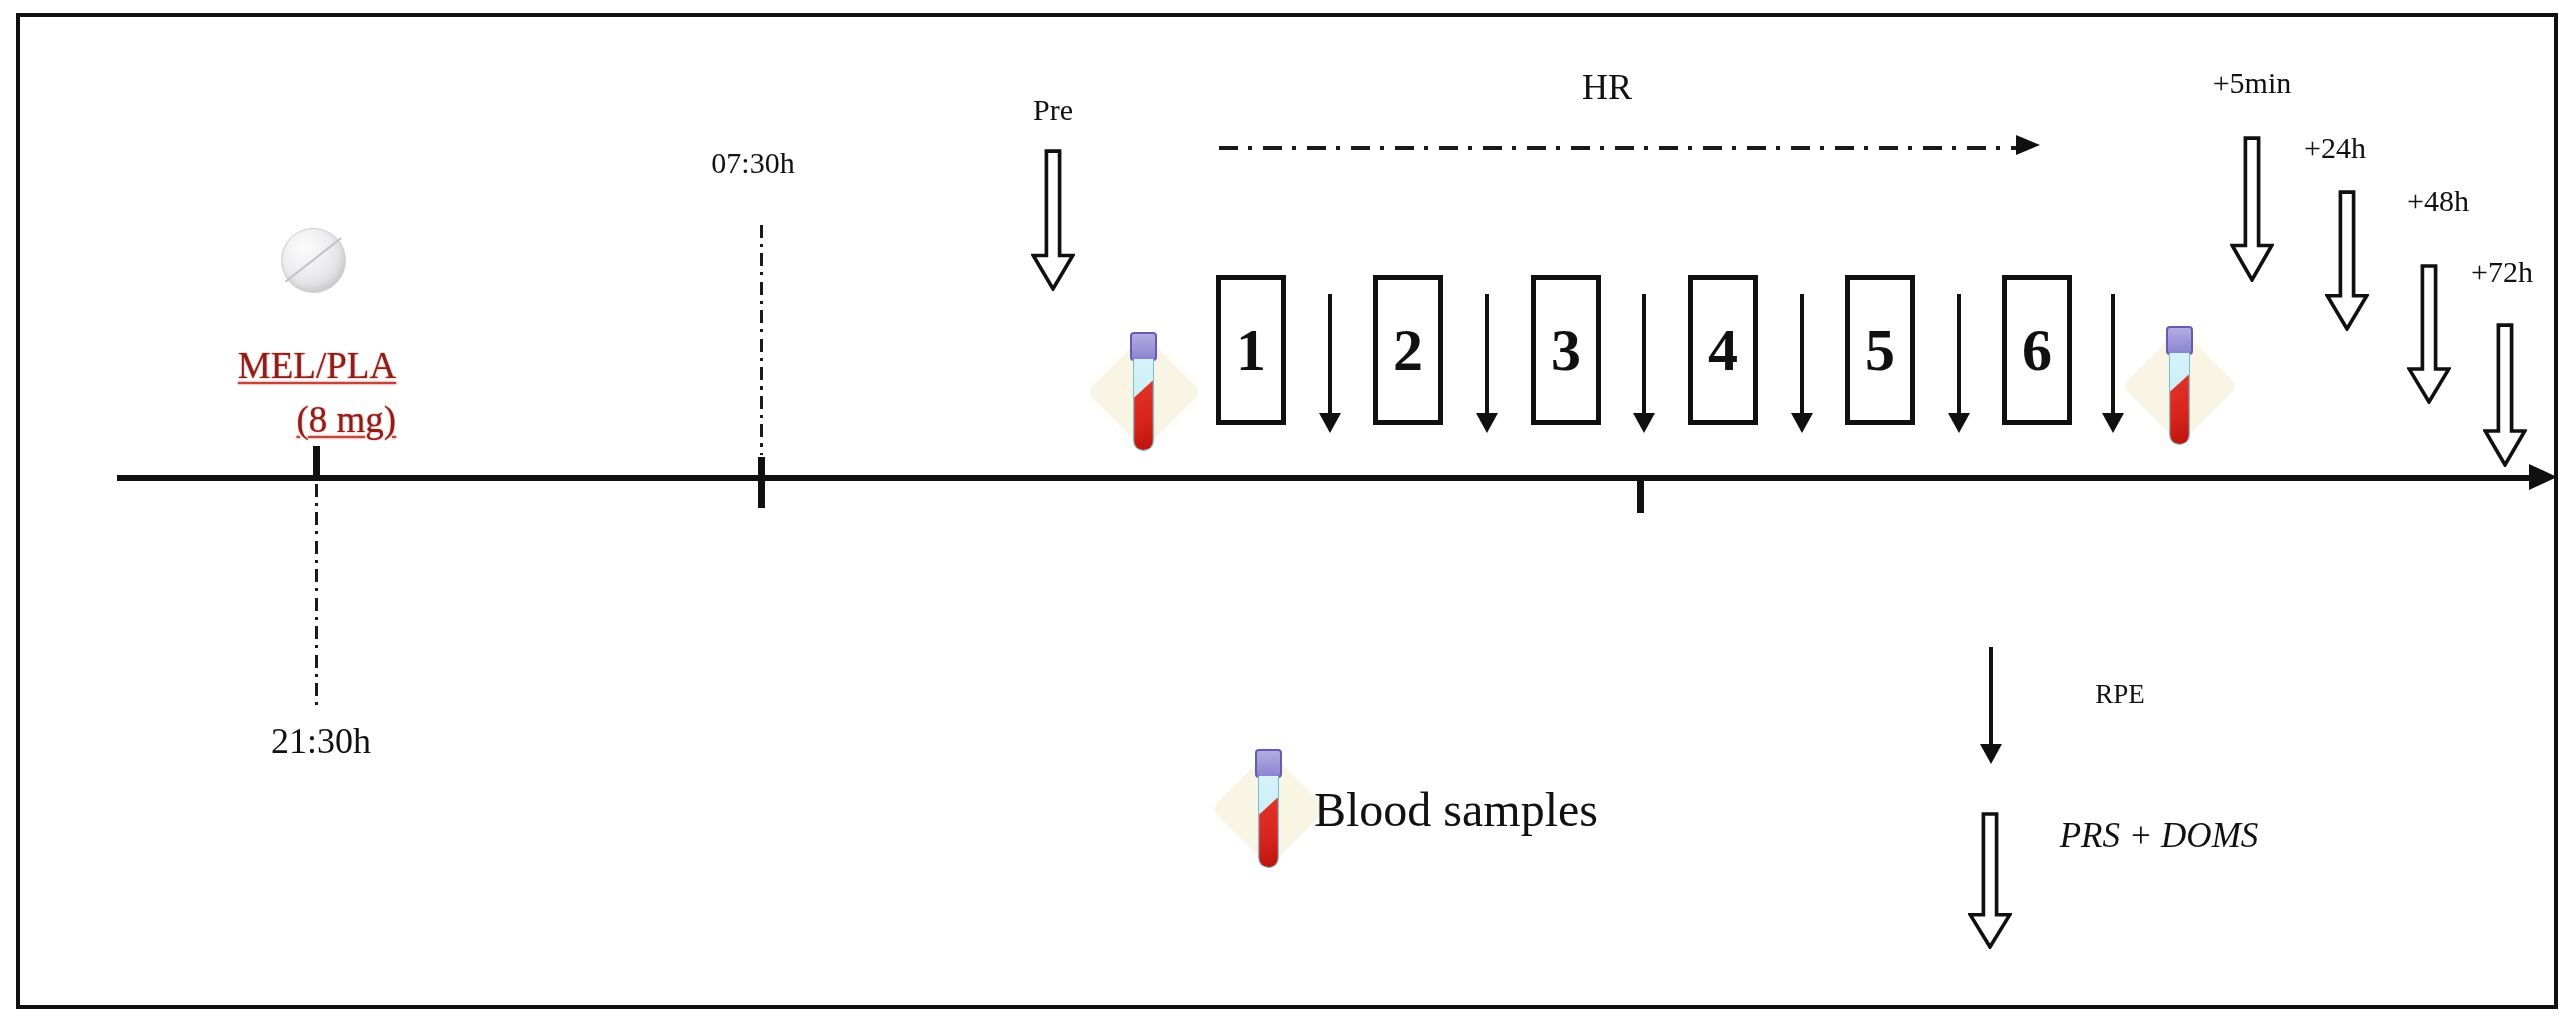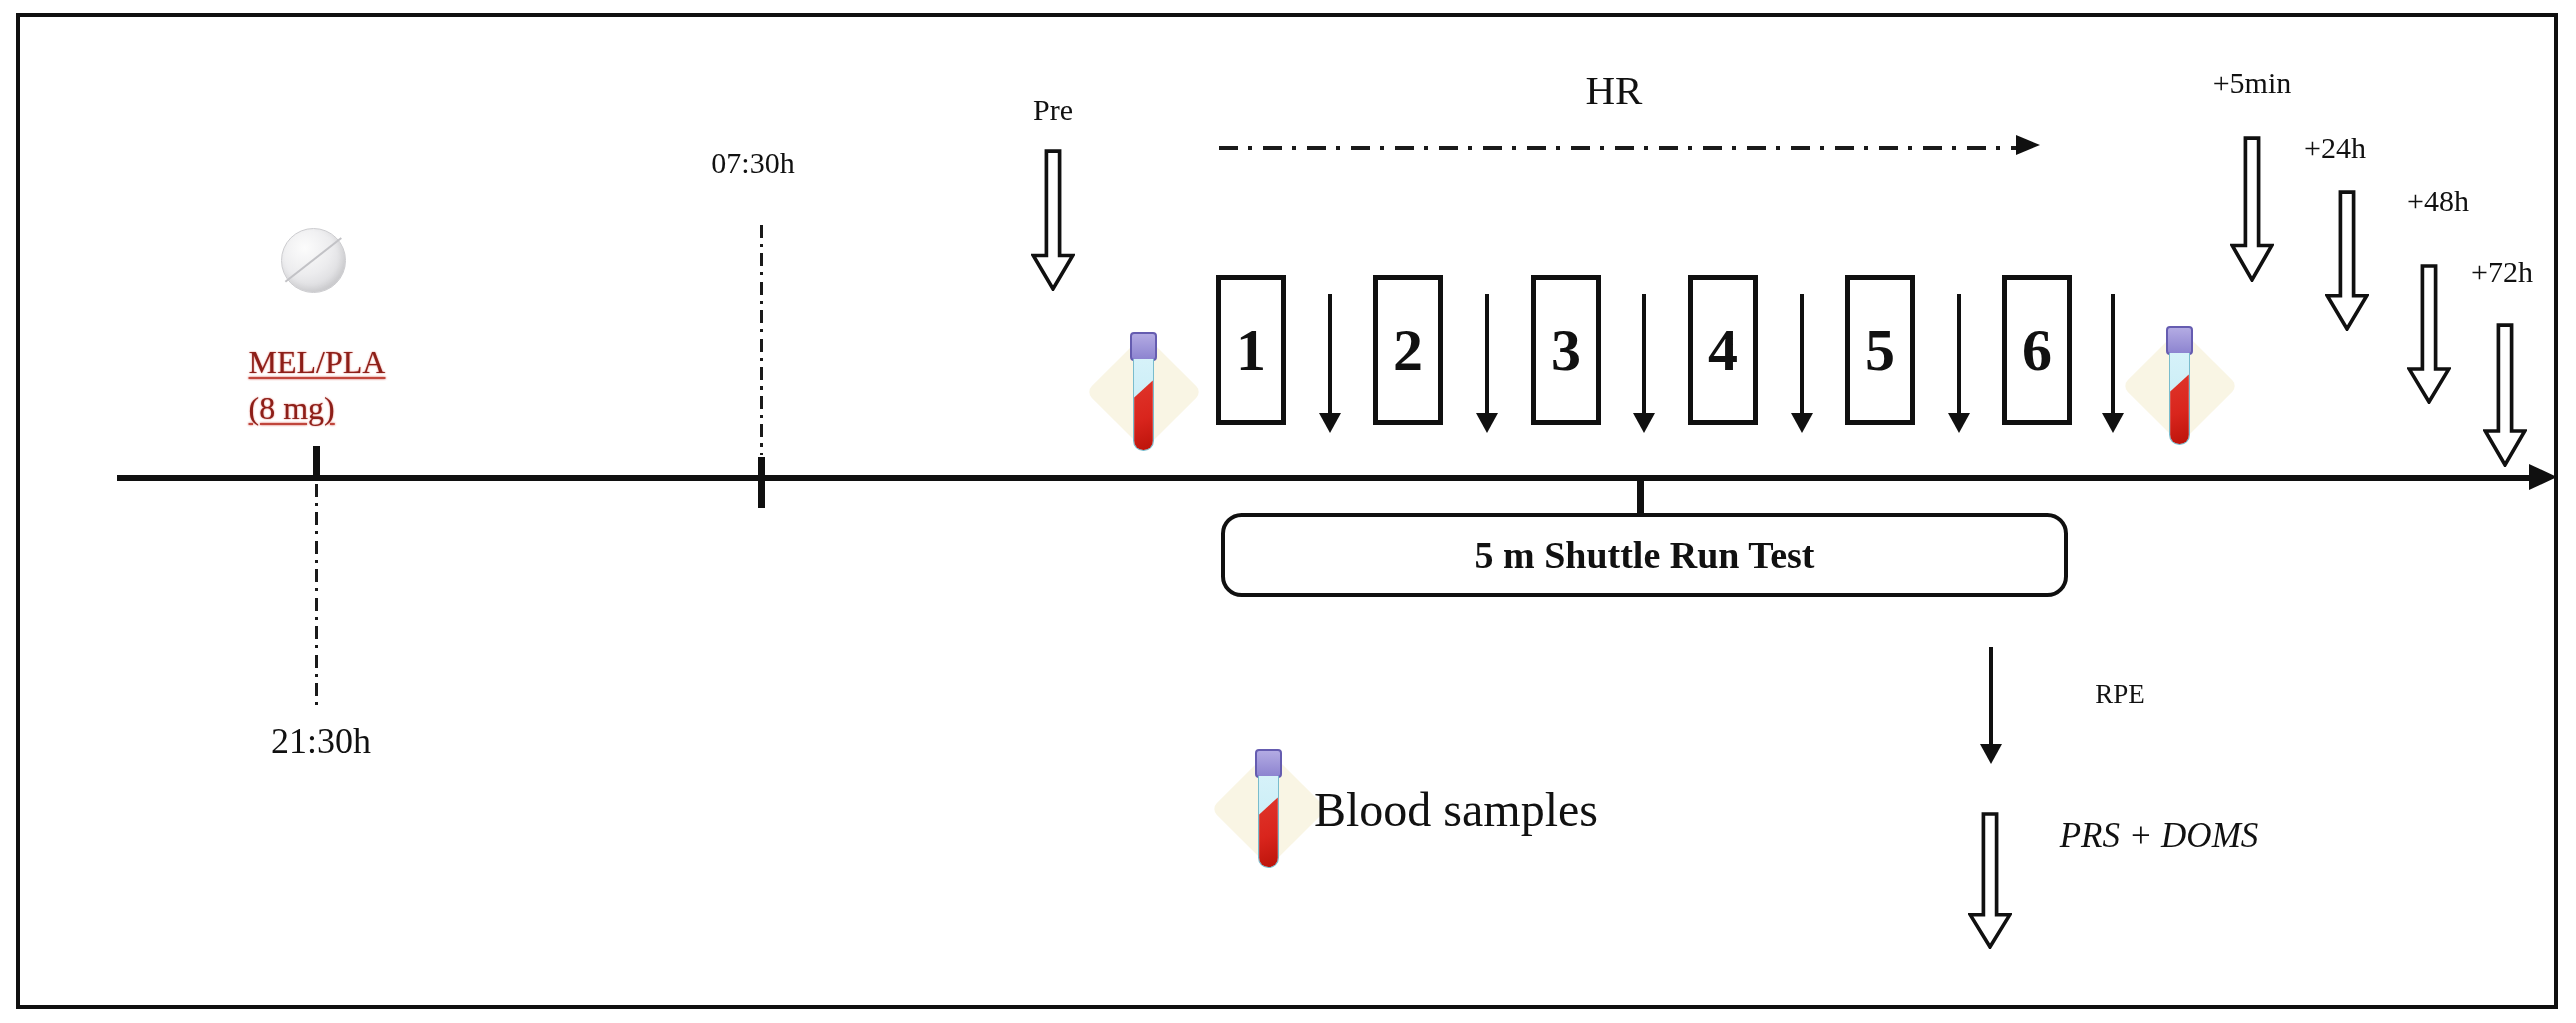--- a/index.html
+++ b/index.html
@@ -21,36 +21,36 @@
     background:repeating-linear-gradient(to bottom,#1a1a1a 0 12.7px,transparent 12.7px 19px,#1a1a1a 19px 22px,transparent 22px 28.5px);}
   .dd-mel{left:315px;top:484px;height:223px;}
   .dd-breakfast{left:760px;top:225px;height:230px;}
 
   
   .lbl{position:absolute;white-space:nowrap;}
   .center{transform:translateX(-50%);}
   .t-0730{left:753px;top:146px;font-size:30px;}
   .t-2130{left:321px;top:720px;font-size:36px;}
   .t-pre{left:1053px;top:93px;font-size:30px;}
-  .t-hr{left:1607px;top:66px;font-size:41px;margin-left:7px;}
+  .t-hr{left:1607px;top:66px;font-size:36px;}
   .t-5min{left:2252px;top:66px;font-size:30px;}
   .t-24h{left:2335px;top:131px;font-size:30px;}
   .t-48h{left:2438px;top:184px;font-size:30px;}
   .t-72h{left:2502px;top:255px;font-size:30px;}
   .t-rpe{left:2120px;top:679px;font-size:27px;}
   .t-prs{left:2159px;top:816px;font-size:35px;font-style:italic;}
   .t-blood{left:1314px;top:782px;font-size:48px;}
 
   
   .pill{position:absolute;left:281px;top:228px;width:63px;height:63px;border-radius:50%;
     background:radial-gradient(circle at 36% 30%,#fcfcfc 0%,#ececee 45%,#d7d7da 80%,#c9c9cd 100%);
     border:0.8px solid #cccccf;box-shadow:inset -2.4px -3.2px 6.3px rgba(0,0,0,.08);}
   .pill::after{content:"";position:absolute;left:-6%;top:48%;width:112%;height:2.4px;background:#c2c2c6;transform:rotate(-38deg);}
-  .mel{position:absolute;left:317px;top:339px;transform:translateX(-50%);text-align:left;
-    font-size:32px;line-height:1.45;color:#8c1f19;text-shadow:0 0 1.6px rgba(205,60,48,.85);}
+  .mel{position:absolute;left:317px;top:339px;transform:translateX(-50%);text-align:right;
+    font-size:37px;line-height:1.45;color:#8c1f19;text-shadow:0 0 1.6px rgba(205,60,48,.85);}
   .mel span{display:block;text-decoration:underline;text-decoration-color:#c0463c;text-decoration-thickness:2.4px;text-underline-offset:4px;}
 
   
   .round-box{position:absolute;border:4.7px solid #101010;border-radius:32px;background:#fff;box-sizing:border-box;
     display:flex;align-items:center;justify-content:center;text-align:center;}
   .breakfast-box{left:606px;top:513px;width:304px;height:135px;font-size:35px;line-height:1.3;}
   .srt-box{left:1221px;top:513px;width:847px;height:84px;border-radius:20.6px;font-size:38px;font-weight:bold;}
   .set-box{position:absolute;top:275px;width:70px;height:150px;border:5.5px solid #101010;background:#fff;box-sizing:border-box;
     display:flex;align-items:center;justify-content:center;font-size:60px;font-weight:bold;}
   .sb1{left:1216px}.sb2{left:1373px}.sb3{left:1531px}.sb4{left:1688px}.sb5{left:1845px}.sb6{left:2002px}
@@ -159,23 +159,20 @@
   <div class="tarrow sa sa6"></div>
 
   <div class="tube tube2">
     <div class="glow"></div>
     <div class="cap"></div>
     <div class="body">
         <div class="blood"></div>
       </div>
   </div>
 
-  <div class="round-box srt-box">
-    <span>5 m Shuttle Run Test</span>
-  </div>
 
   <div class="lbl center t-5min">+5min</div>
   <svg class="holl h-5min" viewBox="0 0 60 200" preserveAspectRatio="none">
     <polygon points="21,3 39,3 39,150 57,150 30,197 3,150 21,150" fill="#ffffff" stroke="#101010" stroke-width="5"></polygon>
   </svg>
   <div class="lbl center t-24h">+24h</div>
   <svg class="holl h-24h" viewBox="0 0 60 200" preserveAspectRatio="none">
     <polygon points="21,3 39,3 39,150 57,150 30,197 3,150 21,150" fill="#ffffff" stroke="#101010" stroke-width="5"></polygon>
   </svg>
   <div class="lbl center t-48h">+48h</div>

